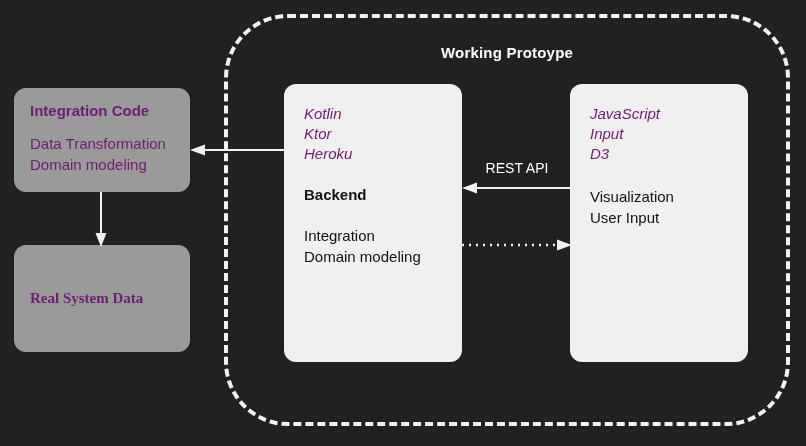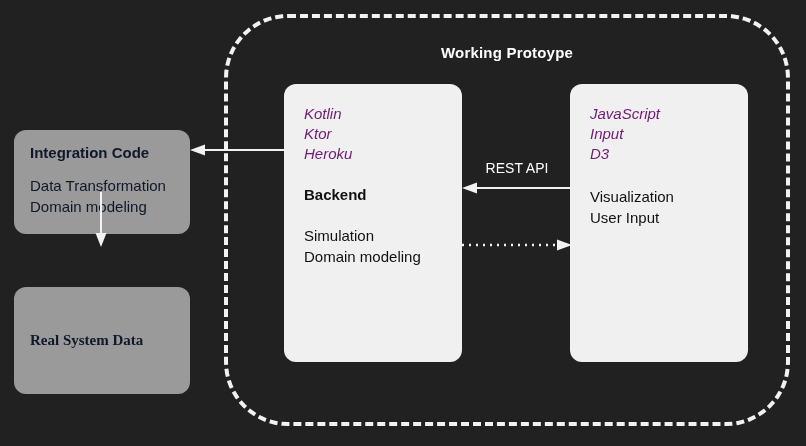--- a/index.html
+++ b/index.html
@@ -43,22 +43,21 @@
   }
 
   
   .node {
     position: absolute;
     box-sizing: border-box;
     border-radius: 12px;
   }
   .node.gray {
     background: #9a9a9a;
-    color: #0f172a;
-    margin-top: 42px;
+    color: #701a75;
   }
   .node.light {
     background: #f0f0f0;
     color: #111111;
   }
 
   .node-inner {
     padding: 18px 16px 0 16px;
   }
 
@@ -197,21 +196,21 @@
 
   <div class="node light" id="node-backend">
     <div class="node-inner">
       <div class="tech-list">
         <div>Kotlin</div>
         <div>Ktor</div>
         <div>Heroku</div>
       </div>
       <div class="node-title">Backend</div>
       <div class="detail-list">
-        <div>Simulation</div>
+        <div>Integration</div>
         <div>Domain modeling</div>
       </div>
     </div>
   </div>
 
   <div class="node light" id="node-frontend">
     <div class="node-inner">
       <div class="tech-list">
         <div>JavaScript</div>
         <div>Input</div>

